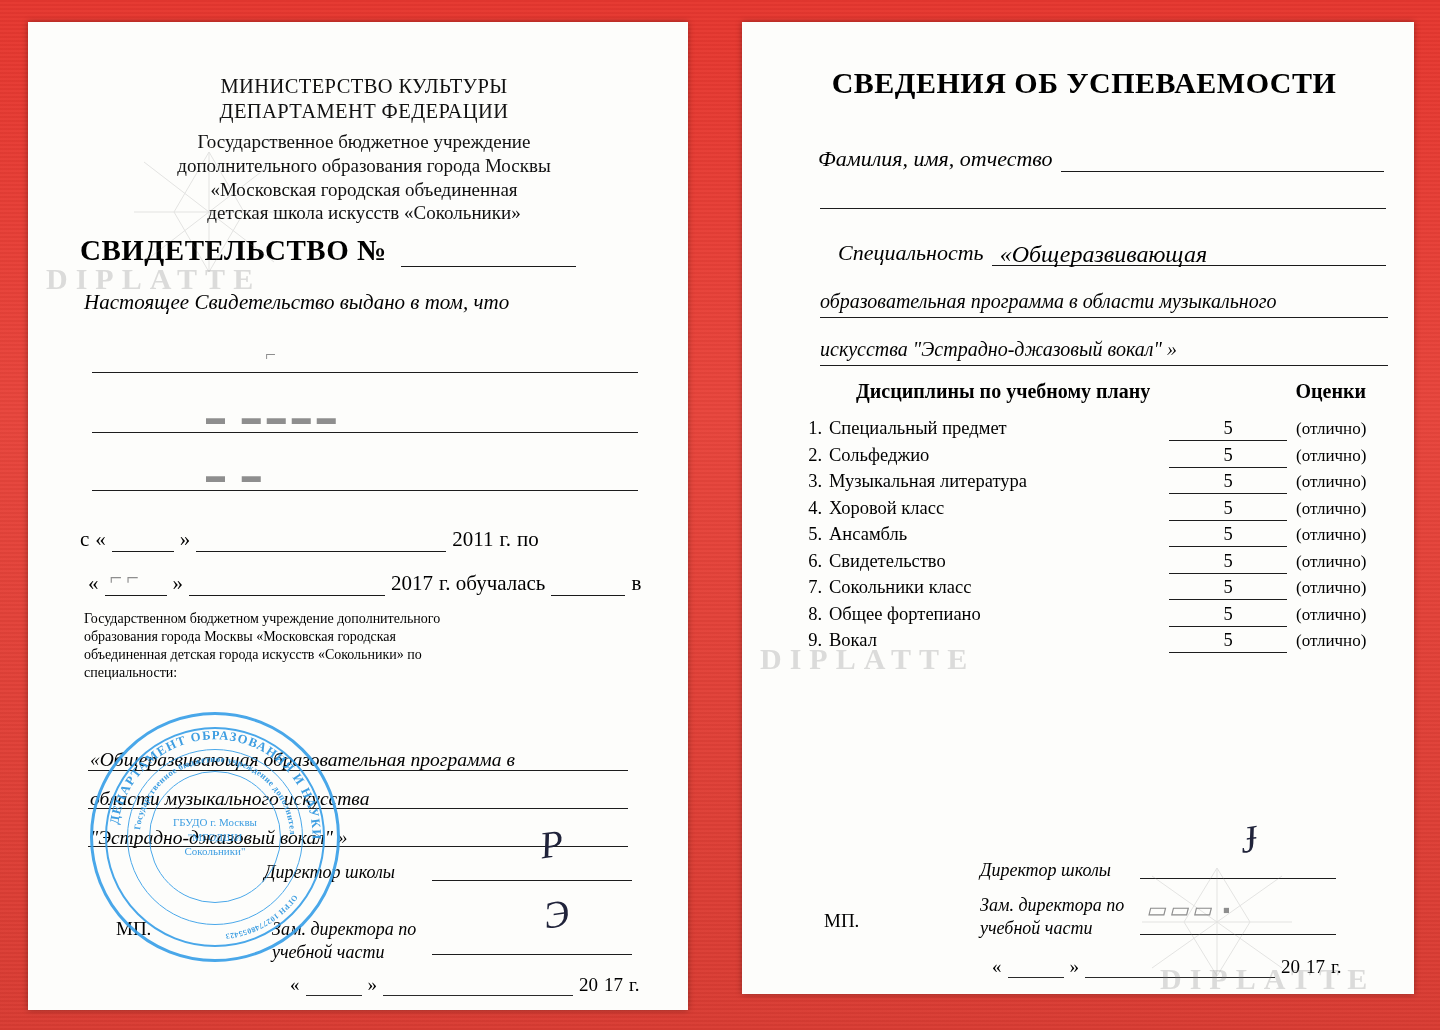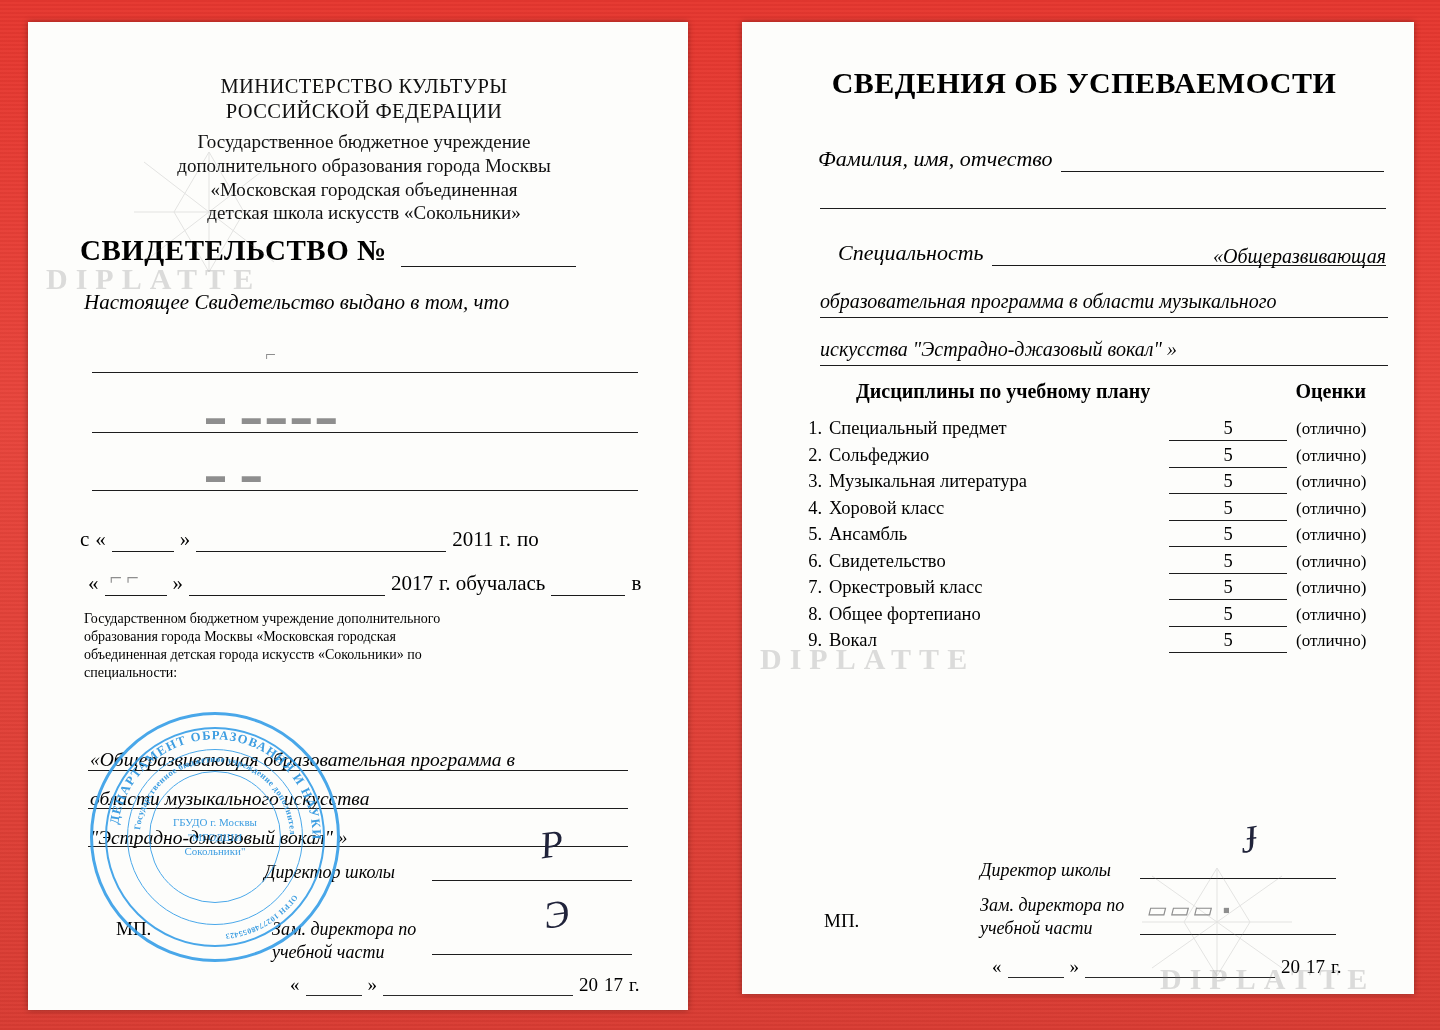--- a/index.html
+++ b/index.html
@@ -150,21 +150,21 @@
 </head>
 <body>
 
 <div id="page">
 
   <div class="leaf" id="leaf-left">
     <div class="inner">
 
       <div class="ctr" id="ministry">
         <div class="head-line">МИНИСТЕРСТВО КУЛЬТУРЫ</div>
-        <div class="head-line">РОССИЙСКОЙ ФЕДЕРАЦИИ</div>
+        <div class="head-line">ДЕПАРТАМЕНТ ФЕДЕРАЦИИ</div>
       </div>
 
       <div class="ctr" id="org">
         <div class="org-line">Государственное бюджетное учреждение</div>
         <div class="org-line">дополнительного образования города Москвы</div>
         <div class="org-line">«Московская городская объединенная</div>
         <div class="org-line">детская школа искусств «Сокольники»</div>
       </div>
 
       <div id="svidet-row">
@@ -287,21 +287,21 @@
 
       <div id="fio-row">
         <span class="ital">Фамилия, имя, отчество</span>
         <span class="rule" style="flex:1 1 auto;">&nbsp;</span>
       </div>
 
       <div id="fio-rule2"></div>
 
       <div id="spec-row">
         <span class="ital">Специальность</span>
-        <span class="rule ital" style="flex:1 1 auto; text-align:right; padding-left:8px; font-size:20px;">«Общеразвивающая</span>
+        <span class="rule ital" style="flex:1 1 auto; text-align:left; padding-left:8px; font-size:24px;">«Общеразвивающая</span>
       </div>
       <div id="spec-l2">образовательная программа в области музыкального</div>
       <div id="spec-l3">искусства "Эстрадно-джазовый вокал" »</div>
 
       <div id="tbl-head">
         <div class="col-d">Дисциплины по учебному плану</div>
         <div class="col-m">Оценки</div>
       </div>
 
       <div id="disc-list">
@@ -348,21 +348,21 @@
         <div class="disc-row">
           <span class="disc-num">6.</span>
           <span class="disc-name">Свидетельство</span>
           <span class="grade-wrap">
             <span class="grade-box">5</span>
             <span class="grade-word">(отлично)</span>
           </span>
         </div>
         <div class="disc-row">
           <span class="disc-num">7.</span>
-          <span class="disc-name">Оркестровый класс</span>
+          <span class="disc-name">Сокольники класс</span>
           <span class="grade-wrap">
             <span class="grade-box">5</span>
             <span class="grade-word">(отлично)</span>
           </span>
         </div>
         <div class="disc-row">
           <span class="disc-num">8.</span>
           <span class="disc-name">Общее фортепиано</span>
           <span class="grade-wrap">
             <span class="grade-box">5</span>

